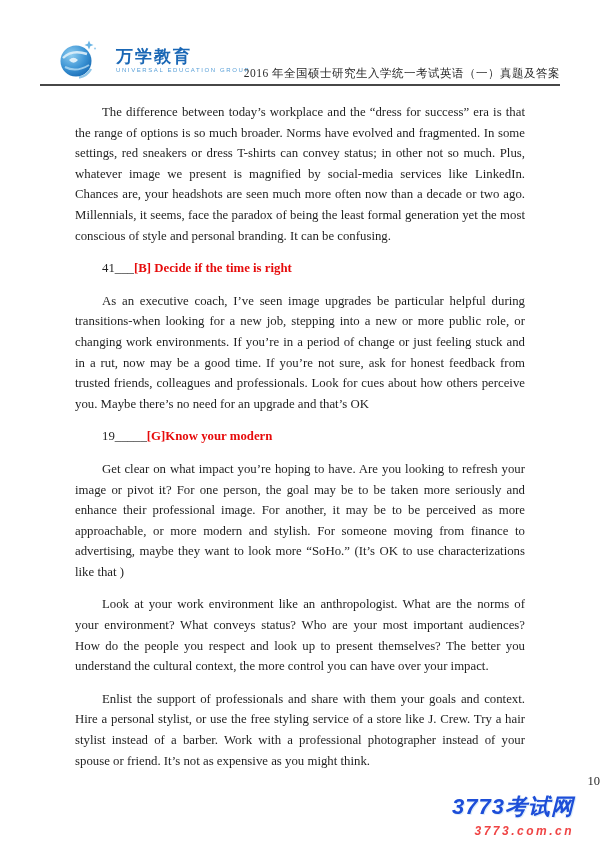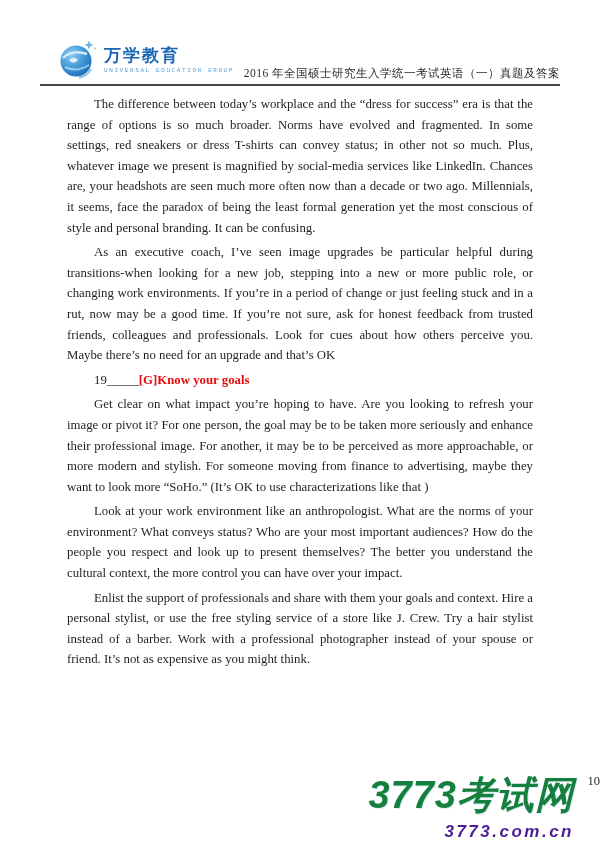--- a/index.html
+++ b/index.html
@@ -18,21 +18,21 @@
     position: absolute;
     left: 40px; right: 40px; top: 36px;
     height: 50px;
     border-bottom: 2px solid #474747;
   }
   .logo {
     position: absolute; left: 18px; top: 2px;
     display: flex; align-items: center;
   }
   .logo-icon { width: 40px; height: 44px; }
-  .logo-text { margin-left: 6px; font-family: Liberation Mono, monospace; }
+  .logo-text { margin-left: 18px; font-family: Liberation Sans, sans-serif; }
   .brand-cn {
     font-size: 17px; font-weight: bold; color: #1a67b5;
     letter-spacing: 2px; line-height: 19px;
   }
   .brand-en {
     font-size: 6px; color: #5aa0d8; letter-spacing: 1.6px;
     margin-top: 1px; white-space: nowrap;
   }
   .header-title {
     position: absolute; right: 0; bottom: 3px;
@@ -41,47 +41,47 @@
   }
 
   
   .doc-body {
     position: absolute;
     left: 63px; right: 63px; top: 90px;
     font-size: 12.8px;
     line-height: 20.6px;
     text-align: justify;
   }
-  .doc-body p { margin: 4px; text-indent: 27px; }
+  .doc-body p { margin: 12px; text-indent: 27px; }
   .doc-body p:empty { display: none; }
   .q-heading { margin: 0; text-indent: 27px; white-space: pre; }
   .q-num, .q-blank { color: #1f1f1f; }
   .q-ans { color: #e60b0b; font-weight: bold; }
 
   
   .page-number {
     position: absolute; left: 0; right: 0; bottom: 58px;
     text-align: right; font-size: 12.5px; color: #2b2b2b;
   }
   .watermark {
     position: absolute; right: 26px; bottom: 6px;
     text-align: right;
     font-family: "Liberation Sans", sans-serif;
     font-style: italic; font-weight: bold;
     user-select: none;
   }
   .wm-line1 {
-    font-size: 38px; line-height: 30px;
-    color: #15803d; letter-spacing: 1px;
+    font-size: 22px; line-height: 30px;
+    color: #1d4ed8; letter-spacing: 1px;
     text-shadow: 1px 1px 0 #dcedf9;
   }
   .wm-line2 {
-    font-size: 17px; line-height: 19px;
-    color: #4c1d95; letter-spacing: 2.5px;
-    margin-top: 12px;
+    font-size: 12px; line-height: 19px;
+    color: #ef4444; letter-spacing: 2.5px;
+    margin-top: 0px;
   }
 </style>
 </head>
 <body>
 
 <div class="page-header">
   <div class="logo">
     <span class="logo-icon">
       <svg width="40" height="44" viewBox="0 0 40 44" xmlns="http://www.w3.org/2000/svg">
         <defs>
@@ -104,23 +104,24 @@
       <span class="brand-cn" style="display:block">万学教育</span>
       <span class="brand-en" style="display:block">UNIVERSAL EDUCATION GROUP</span>
     </span>
   </div>
   <div class="header-title">2016 年全国硕士研究生入学统一考试英语（一）真题及答案</div>
 </div>
 
 <div class="doc-body">
   <p>The difference between today’s workplace and the “dress for success” era is that the range of options is so much broader. Norms have evolved and fragmented. In some settings, red sneakers or dress T-shirts can convey status; in other not so much. Plus, whatever image we present is magnified by social-media services like LinkedIn. Chances are, your headshots are seen much more often now than a decade or two ago. Millennials, it seems, face the paradox of being the least formal generation yet the most conscious of style and personal branding. It can be confusing.</p>
 
+  <p class="q-heading"><span class="q-num">41</span><span class="q-blank">___</span><span class="q-ans">[B] Decide if the time is right</span></p>
   <p>As an executive coach, I’ve seen image upgrades be particular helpful during transitions-when looking for a new job, stepping into a new or more public role, or changing work environments. If you’re in a period of change or just feeling stuck and in a rut, now may be a good time. If you’re not sure, ask for honest feedback from trusted friends, colleagues and professionals. Look for cues about how others perceive you. Maybe there’s no need for an upgrade and that’s OK</p>
 
-  <p class="q-heading"><span class="q-num">19</span><span class="q-blank">_____</span><span class="q-ans">[G]Know your goals</span></p>
+  <p class="q-heading"><span class="q-num">19</span><span class="q-blank">_____</span><span class="q-ans">[G]Know your modern</span></p>
   <p>Get clear on what impact you’re hoping to have. Are you looking to refresh your image or pivot it? For one person, the goal may be to be taken more seriously and enhance their professional image. For another, it may be to be perceived as more approachable, or more modern and stylish. For someone moving from finance to advertising, maybe they want to look more “SoHo.” (It’s OK to use characterizations like that )</p>
 
   <p>Look at your work environment like an anthropologist. What are the norms of your environment? What conveys status? Who are your most important audiences? How do the people you respect and look up to present themselves? The better you understand the cultural context, the more control you can have over your impact.</p>
 
   <p>Enlist the support of professionals and share with them your goals and context. Hire a personal stylist, or use the free styling service of a store like J. Crew. Try a hair stylist instead of a barber. Work with a professional photographer instead of your spouse or friend. It’s not as expensive as you might think.</p>
 
 
 </div>
 
 <div class="page-number">10</div>

